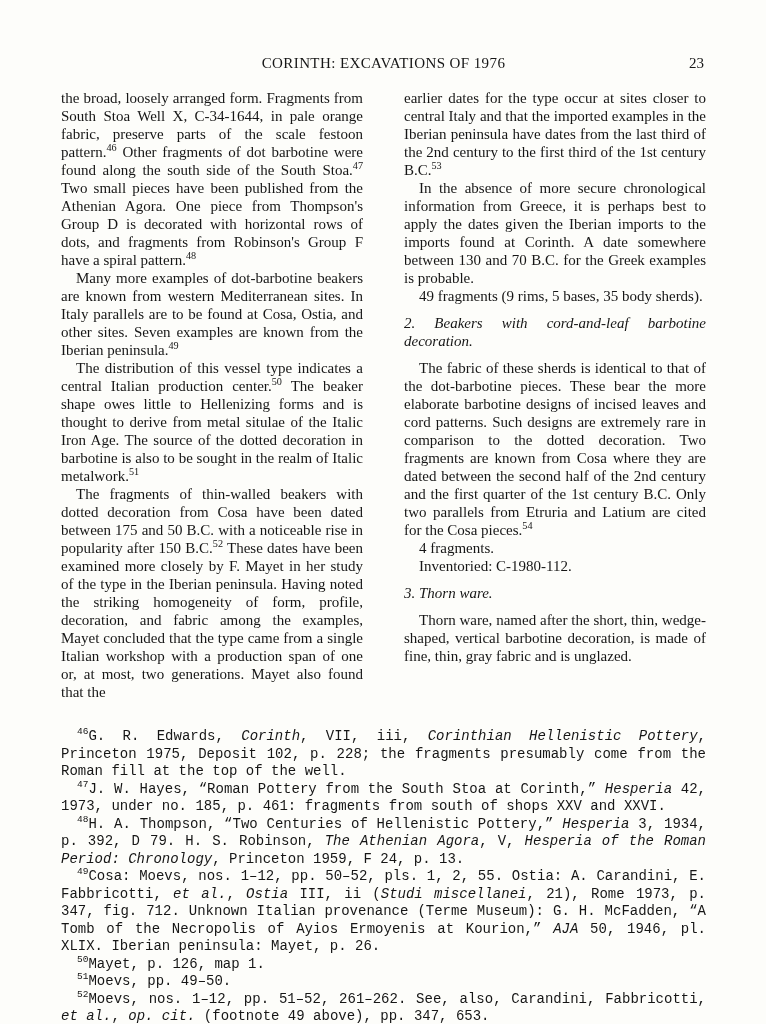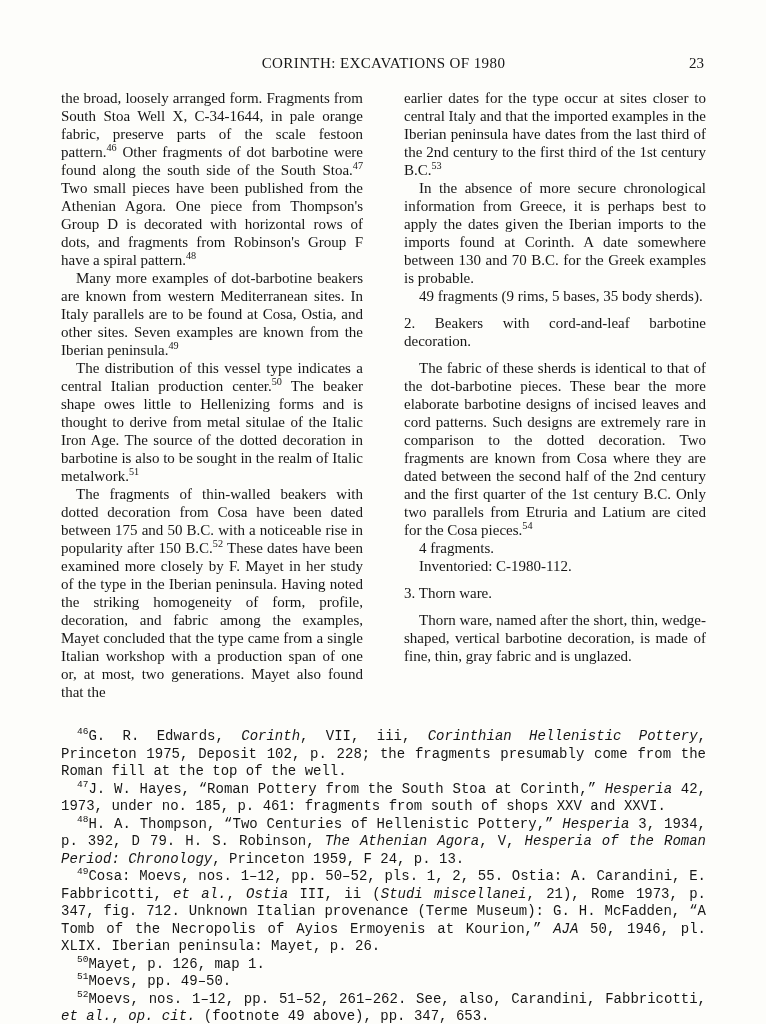--- a/index.html
+++ b/index.html
@@ -35,42 +35,42 @@
   .columns {
     display: flex;
     gap: 41px;
     font-size: 15px;
     line-height: 18px;
     text-align: justify;
   }
   .col { flex: 1 1 0; min-width: 0; }
   p { margin: 0; text-indent: 15px; }
   p.noindent { text-indent: 0; }
-  p.section { text-indent: 0; margin: 9px 0; }
+  p.section { text-indent: 0; margin: 9px 0; font-style: italic; }
   sup {
     font-size: 0.68em;
     line-height: 0;
     vertical-align: super;
     letter-spacing: 0;
   }
   .footnotes {
     margin-top: 27px;
     font-size: 14px;
     line-height: 17.5px;
     text-align: justify;
   }
   .footnotes p { text-indent: 16px; margin: 0; font-family: Liberation Mono, monospace; }
 </style>
 </head>
 <body>
 
 <div class="page">
 
   <header class="page-header">
-    <span>CORINTH: EXCAVATIONS OF 1980</span>
+    <span>CORINTH: EXCAVATIONS OF 1976</span>
     <span class="page-number">23</span>
   </header>
 
   <div class="columns">
     <div class="col">
       <p class="noindent">the broad, loosely arranged form. Fragments from South Stoa Well X, C-34-1644, in pale orange fabric, preserve parts of the scale festoon pattern.<sup>46</sup> Other fragments of dot barbotine were found along the south side of the South Stoa.<sup>47</sup> Two small pieces have been published from the Athenian Agora. One piece from Thompson's Group D is decorated with horizontal rows of dots, and fragments from Robinson's Group F have a spiral pattern.<sup>48</sup></p>
       <p>Many more examples of dot-barbotine beakers are known from western Mediterranean sites. In Italy parallels are to be found at Cosa, Ostia, and other sites. Seven examples are known from the Iberian peninsula.<sup>49</sup></p>
       <p>The distribution of this vessel type indicates a central Italian production center.<sup>50</sup> The beaker shape owes little to Hellenizing forms and is thought to derive from metal situlae of the Italic Iron Age. The source of the dotted decoration in barbotine is also to be sought in the realm of Italic metalwork.<sup>51</sup></p>
       <p>The fragments of thin-walled beakers with dotted decoration from Cosa have been dated between 175 and 50 B.C. with a noticeable rise in popularity after 150 B.C.<sup>52</sup> These dates have been examined more closely by F. Mayet in her study of the type in the Iberian peninsula. Having noted the striking homogeneity of form, profile, decoration, and fabric among the examples, Mayet concluded that the type came from a single Italian workshop with a production span of one or, at most, two generations. Mayet also found that the</p>
     </div>

